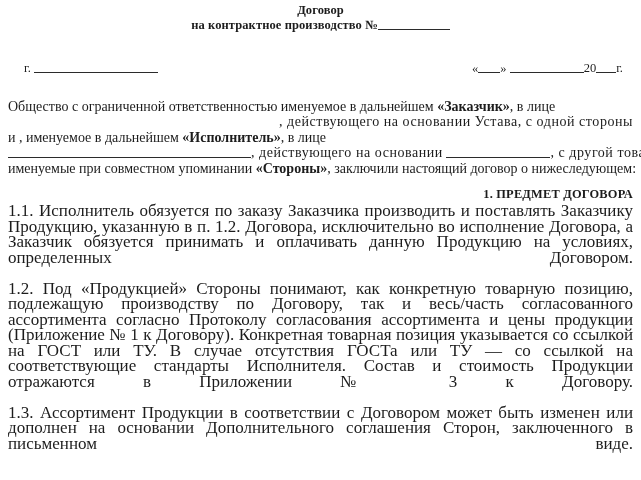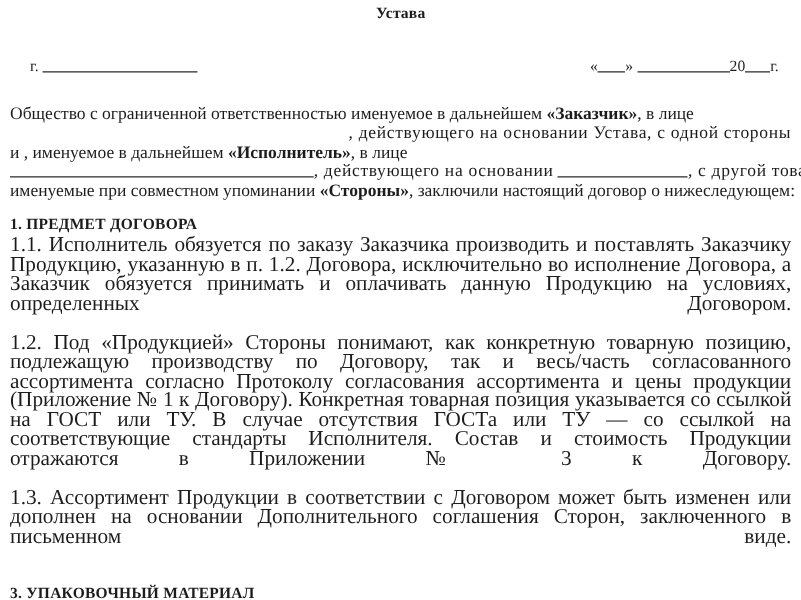--- a/index.html
+++ b/index.html
@@ -72,21 +72,21 @@
     white-space: nowrap;
   }
   .preamble .p-line.right { text-align: right; }
   .wide-sm { letter-spacing: 0.55px; text-align: right; }
   .u-long  { display:inline-block; border-bottom:1px solid #2b2b2b; height:11px; margin-bottom:-1px; }
   .u-w3 { width: 243px; }
   .u-w4 { width: 104px; }
 
   
   .section-heading {
-    text-align: left;
+    text-align: right;
     font-weight: bold;
     font-size: 12.4px;
     line-height: 16px;
     margin-top: 10px;
     margin-bottom: 1px;
     letter-spacing: 0.2px;
   }
   .section-heading.s2 { margin-top: 14px; }
 
   
@@ -102,21 +102,24 @@
     display: inline-block;
     width: 100%;
   }
 </style>
 </head>
 <body>
 
 <div class="page">
 
   <div class="doc-title">
-    <span>Устава</span>
+    <span>Договор</span>
+    <span class="line2">
+      <span>на контрактное производство №</span><span class="fill fill-num"></span>
+    </span>
   </div>
 
   <div class="place-date">
     <span class="city">
       <span>г.</span>
       <span class="fill fill-city"></span>
     </span>
     <span class="date">
       <span>«</span><span class="fill fill-day"></span><span>»</span>
       <span class="fill fill-month"></span><span>20</span><span class="fill fill-year"></span><span>г.</span>

